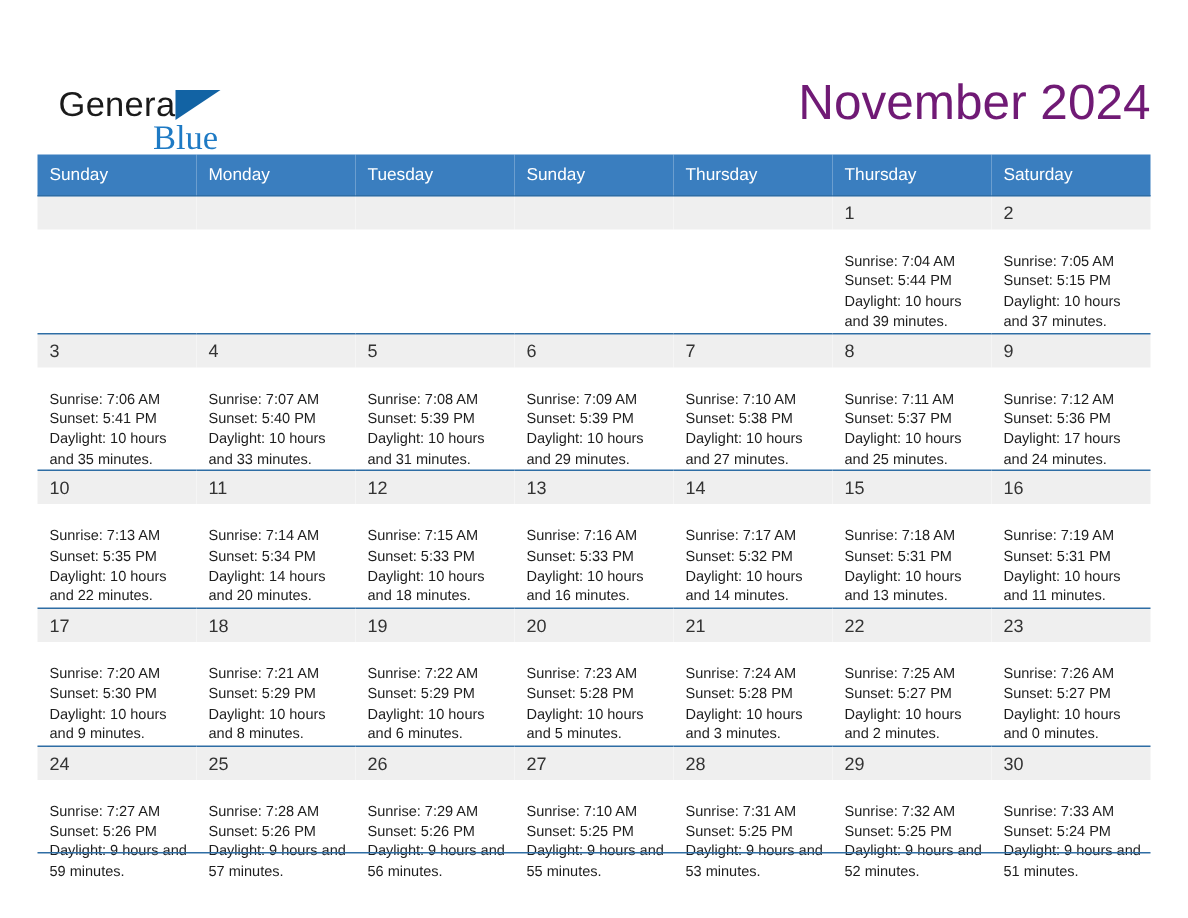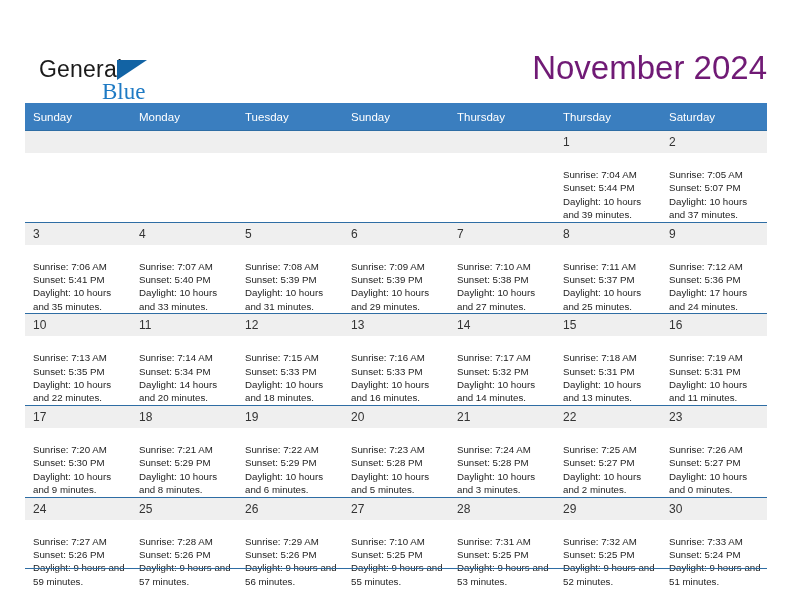--- a/index.html
+++ b/index.html
@@ -198,21 +198,21 @@
             <div class="info">
               <div>Sunrise: 7:04 AM</div>
               <div>Sunset: 5:44 PM</div>
               <div class="dl">Daylight: 10 hours and 39 minutes.</div>
             </div>
           </td>
           <td>
             <div class="daynum">2</div>
             <div class="info">
               <div>Sunrise: 7:05 AM</div>
-              <div>Sunset: 5:07 PM</div>
+              <div>Sunset: 5:15 PM</div>
               <div class="dl">Daylight: 10 hours and 37 minutes.</div>
             </div>
           </td>
         </tr>
         <tr class="week-row">
           <td>
             <div class="daynum">3</div>
             <div class="info">
               <div>Sunrise: 7:06 AM</div>
               <div>Sunset: 5:41 PM</div>

